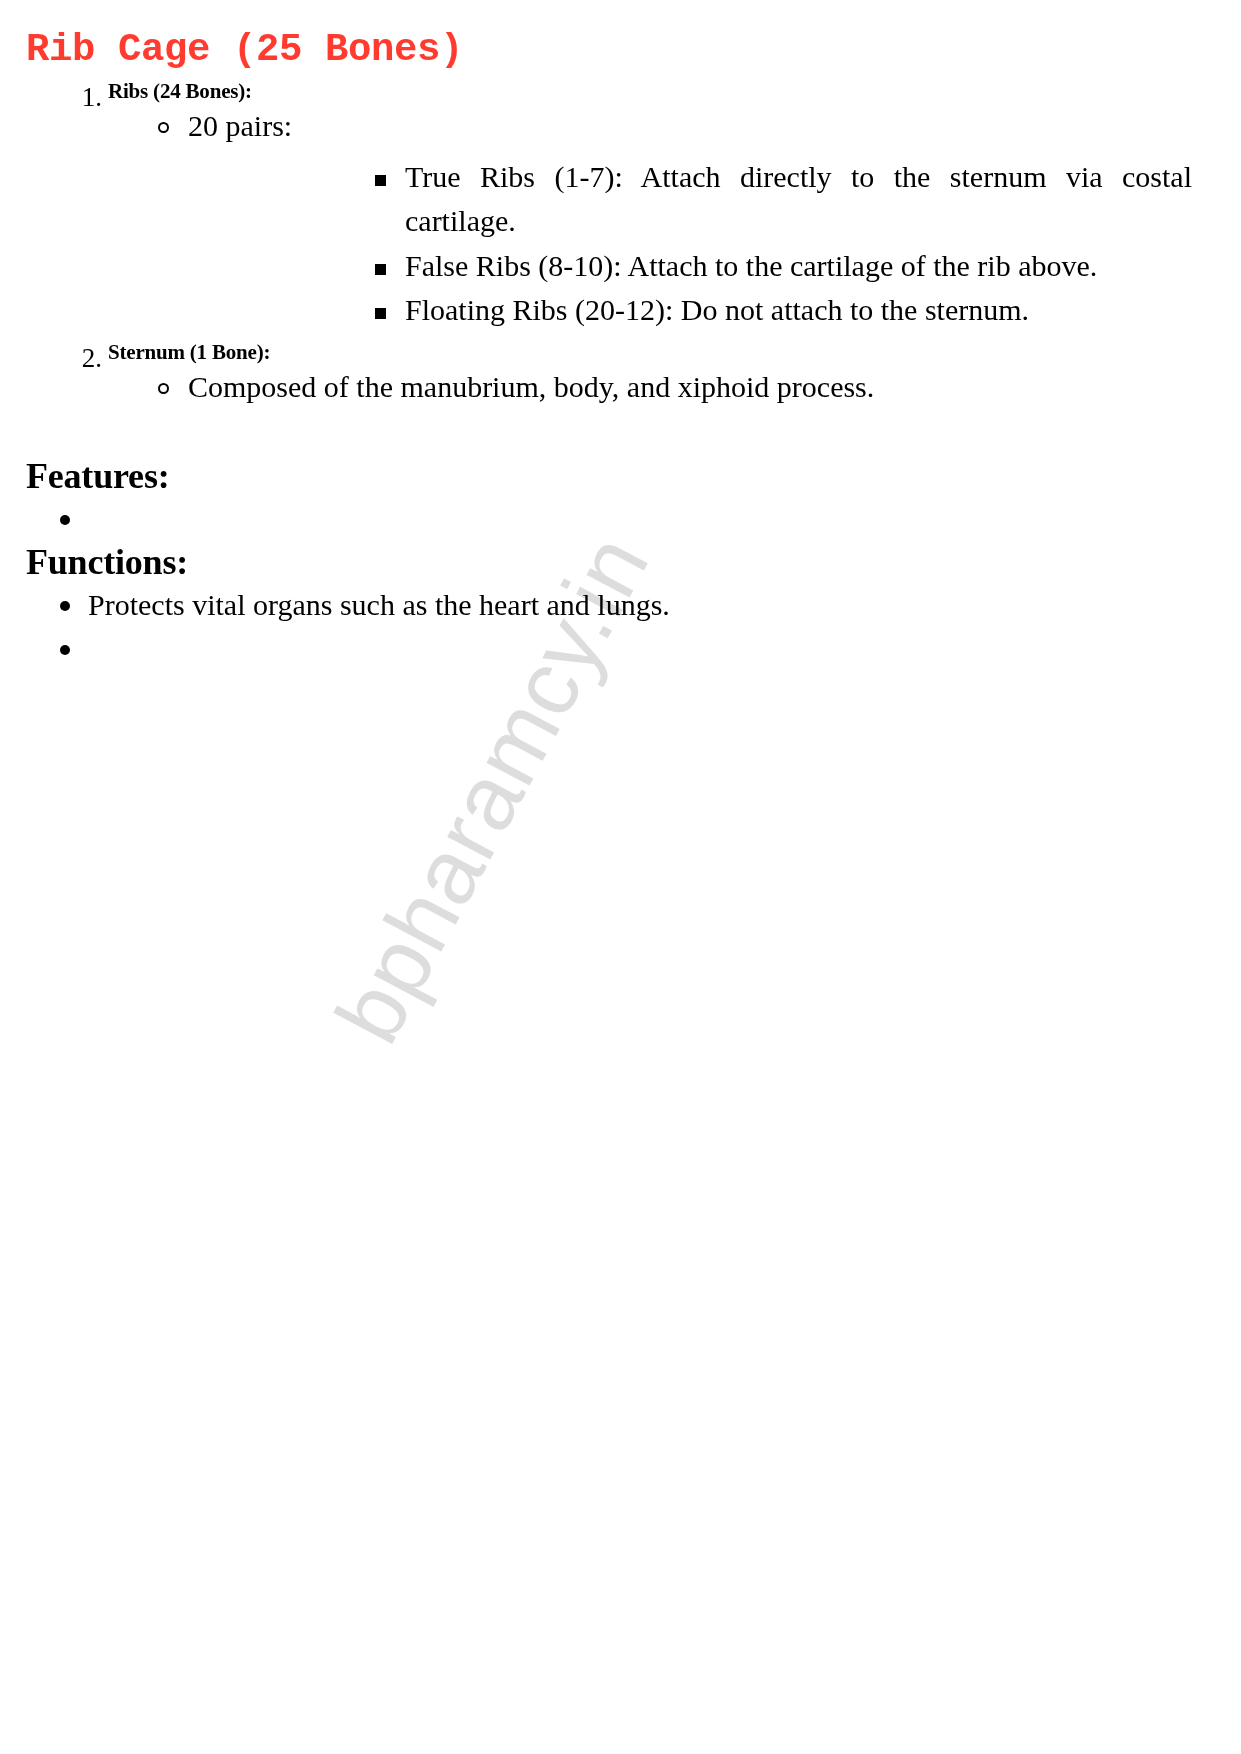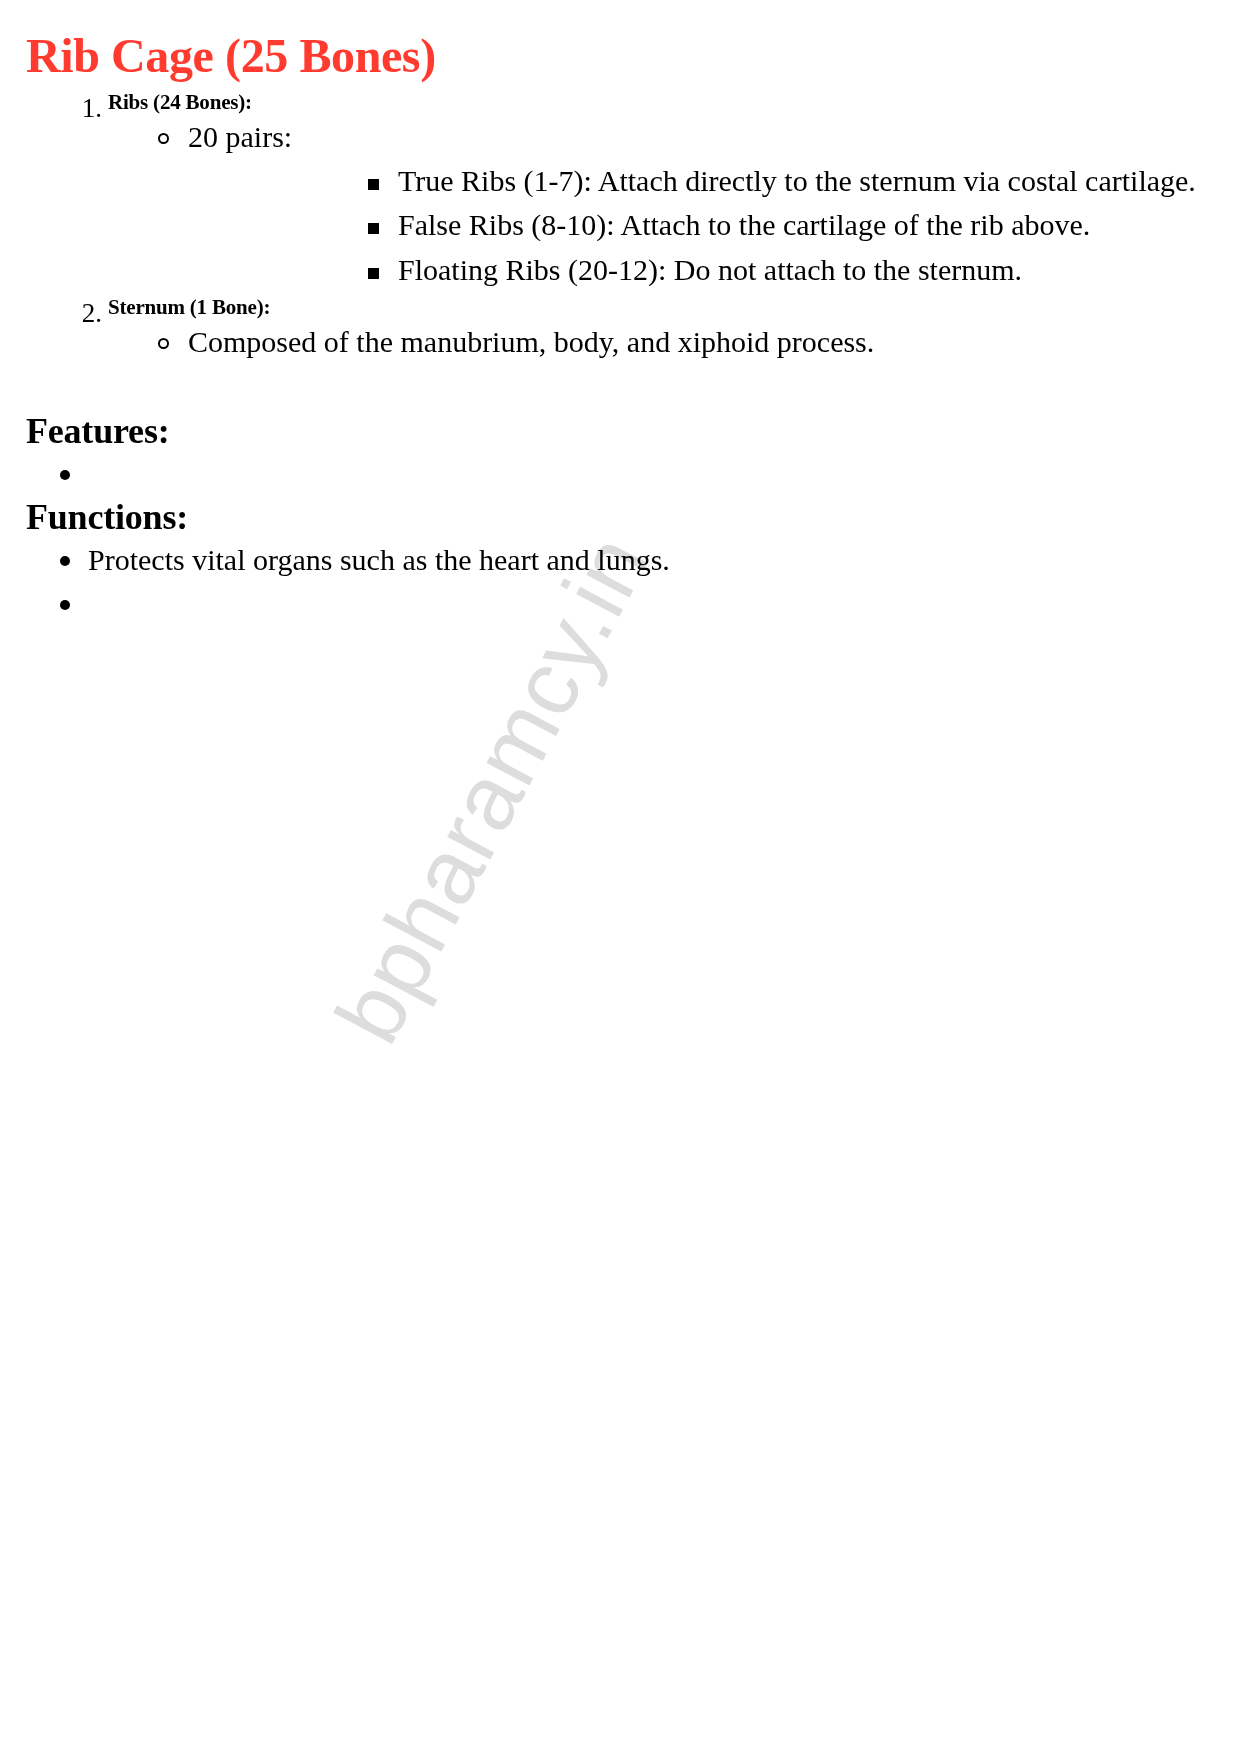--- a/index.html
+++ b/index.html
@@ -49,23 +49,23 @@
     white-space: nowrap;
     letter-spacing: 1px;
   }
 
   .content {
     position: relative;
     z-index: 2;
   }
 
   h1.doc-title {
-    font-family: Liberation Serif, serif;
+    font-family: Liberation Mono, monospace;
     font-weight: bold;
-    font-size: 48px;
+    font-size: 39px;
     color: #ff3b30;
     margin: 0 0 6px 0;
     letter-spacing: -0.4px;
   }
 
   
   ol.lvl1 {
     list-style: none;
     margin: 0;
     padding: 0;
@@ -111,21 +111,21 @@
     width: 11px;
     height: 11px;
     border: 2.5px solid #000;
     border-radius: 50%;
     box-sizing: border-box;
   }
 
   
   ul.lvl3 {
     list-style: none;
-    margin: 0;
+    margin: 7px;
     padding: 0;
   }
   ul.lvl3 > li {
     position: relative;
     padding-left: 210px;
     padding-right: 8px;
     font-size: 30px;
     line-height: 1.48;
     margin: 0;
     text-align: justify;

